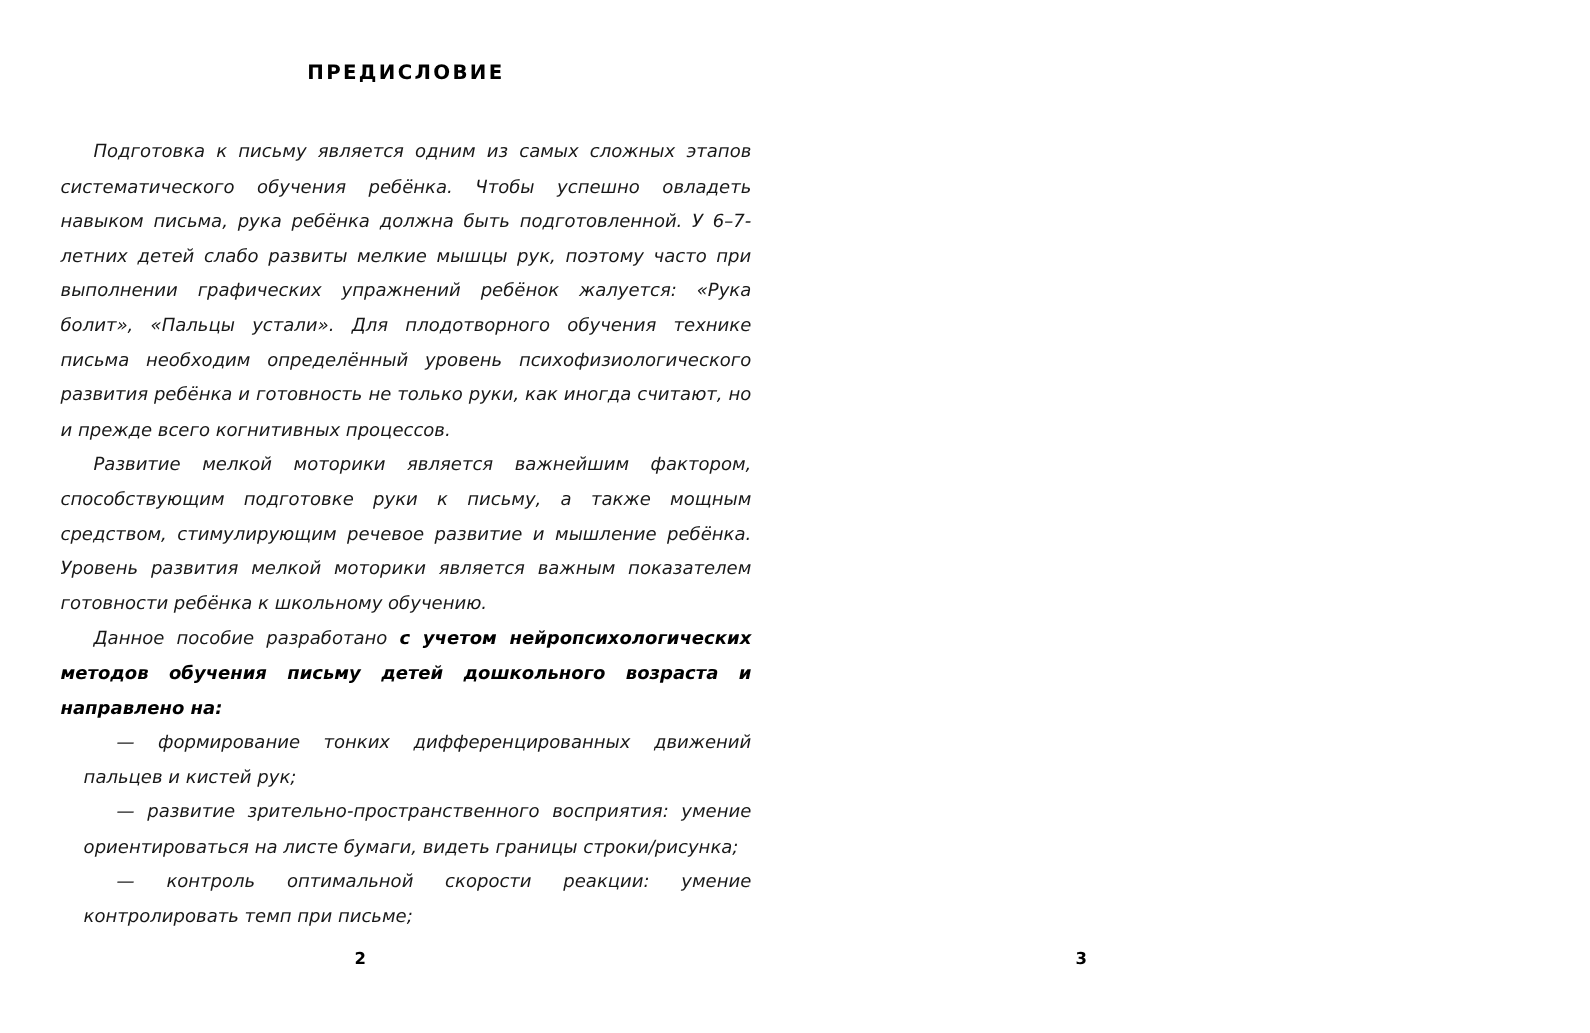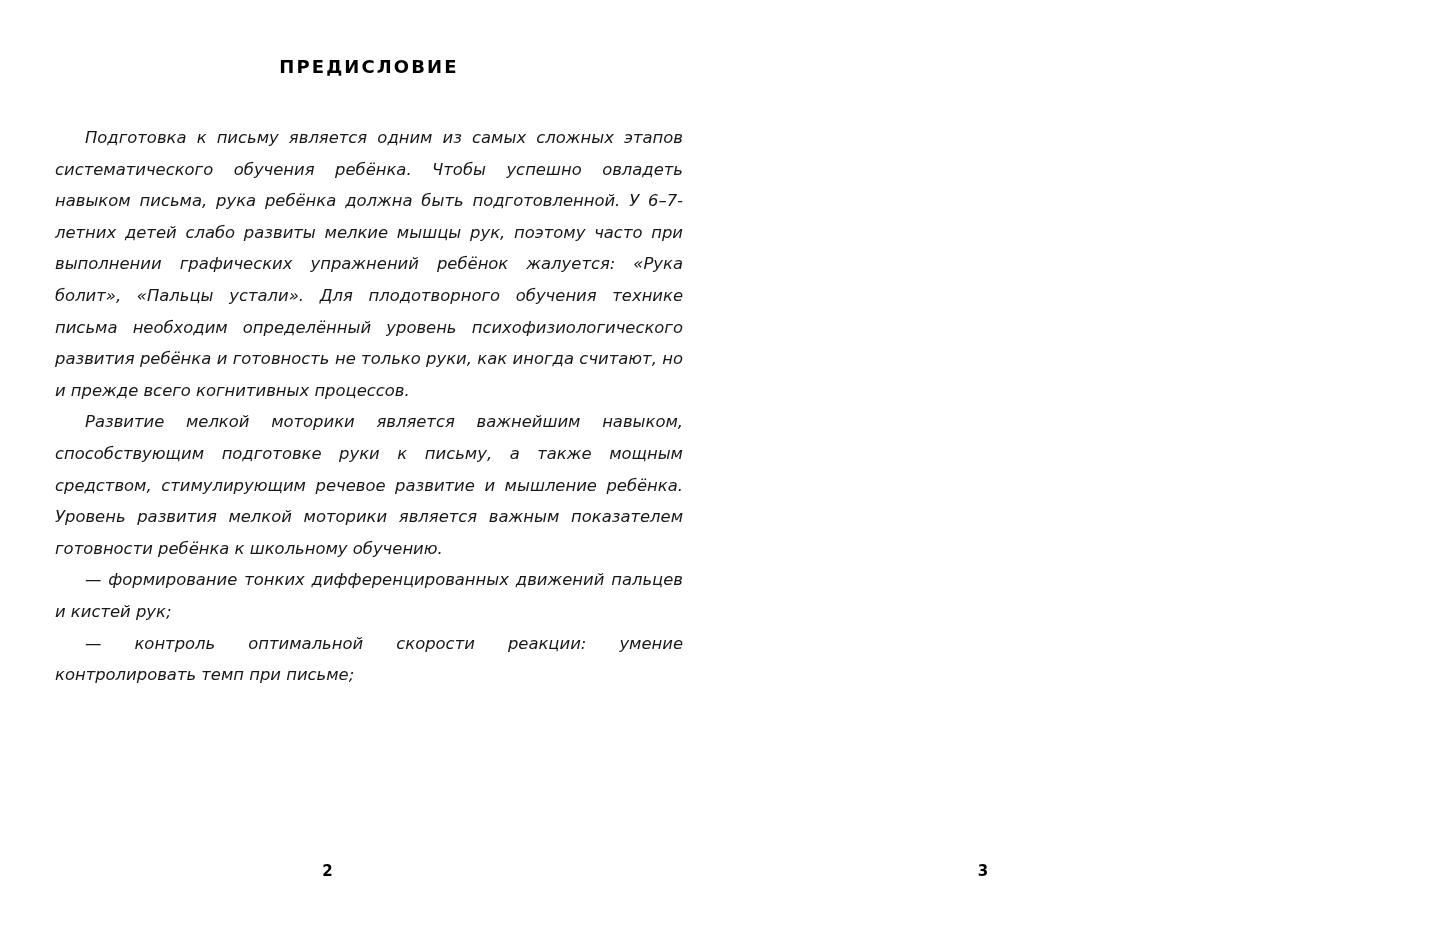--- a/index.html
+++ b/index.html
@@ -56,21 +56,21 @@
     margin: 0;
     font-size: 16.4px;
     line-height: 31.6px;
     text-align: justify;
     text-justify: inter-word;
     text-indent: 30px;
     color: #181818;
     hyphens: manual;
     font-style: italic;
   }
-  p.para.dash { text-indent: 30px; }
+  p.para.dash { text-indent: 30px; margin-left: 21px; }
   p.para b, p.para strong { font-weight: 700; color: #000; }
 
   .spacer-heading-left  { height: 38px; }
 
   .folio {
     position: absolute;
     font-size: 15px;
     font-weight: 700;
     color: #000;
     text-align: center;
@@ -85,24 +85,26 @@
 
   <div class="page page-left">
     <div class="col col-left">
 
       <h1 class="heading heading-center">Предисловие</h1>
 
       <div class="spacer-heading-left"></div>
 
       <p class="para">Подготовка к письму является одним из самых сложных этапов систематического обучения ребёнка. Чтобы успешно овладеть навыком письма, рука ребёнка должна быть подготовленной. У 6–7-летних детей слабо развиты мелкие мышцы рук, поэтому часто при выполнении графических упражнений ребёнок жалуется: «Рука болит», «Пальцы устали». Для плодотворного обучения технике письма необходим определённый уровень психофизиологического развития ребёнка и готовность не только руки, как иногда считают, но и прежде всего когнитивных процессов.</p>
 
-      <p class="para">Развитие мелкой моторики является важнейшим навыком, способствующим подготовке руки к письму, а также мощным средством, стимулирующим речевое развитие и мышление ребёнка. Уровень развития мелкой моторики является важным показателем готовности ребёнка к школьному обучению.</p>
+      <p class="para">Развитие мелкой моторики является важнейшим фактором, способствующим подготовке руки к письму, а также мощным средством, стимулирующим речевое развитие и мышление ребёнка. Уровень развития мелкой моторики является важным показателем готовности ребёнка к школьному обучению.</p>
 
+      <p class="para"><span>Данное пособие разработано </span><b>с учетом нейропсихологических методов обучения письму детей дошкольного возраста и направлено на:</b></p>
 
       <p class="para dash">— формирование тонких дифференцированных движений пальцев и кистей рук;</p>
+      <p class="para dash">— развитие зрительно-пространственного восприятия: умение ориентироваться на листе бумаги, видеть границы строки/рисунка;</p>
       <p class="para dash">— контроль оптимальной скорости реакции: умение контролировать темп при письме;</p>
 
     </div>
 
     <div class="folio folio-left">2</div>
   </div>
 
   <div class="page page-right">
 
     <div class="folio folio-right">3</div>

